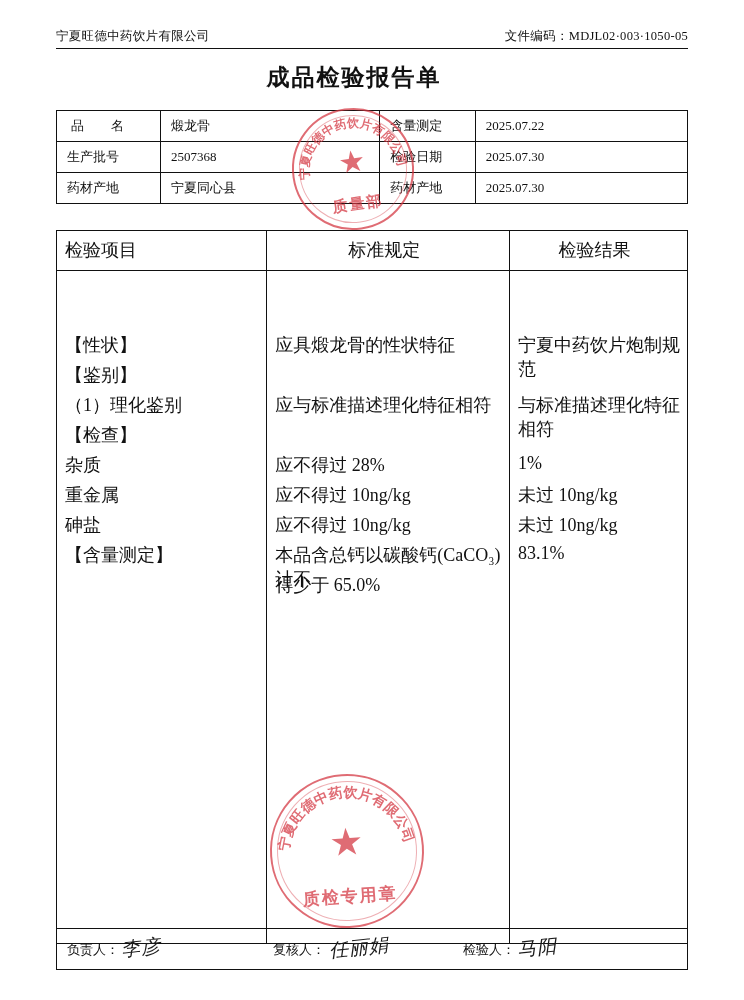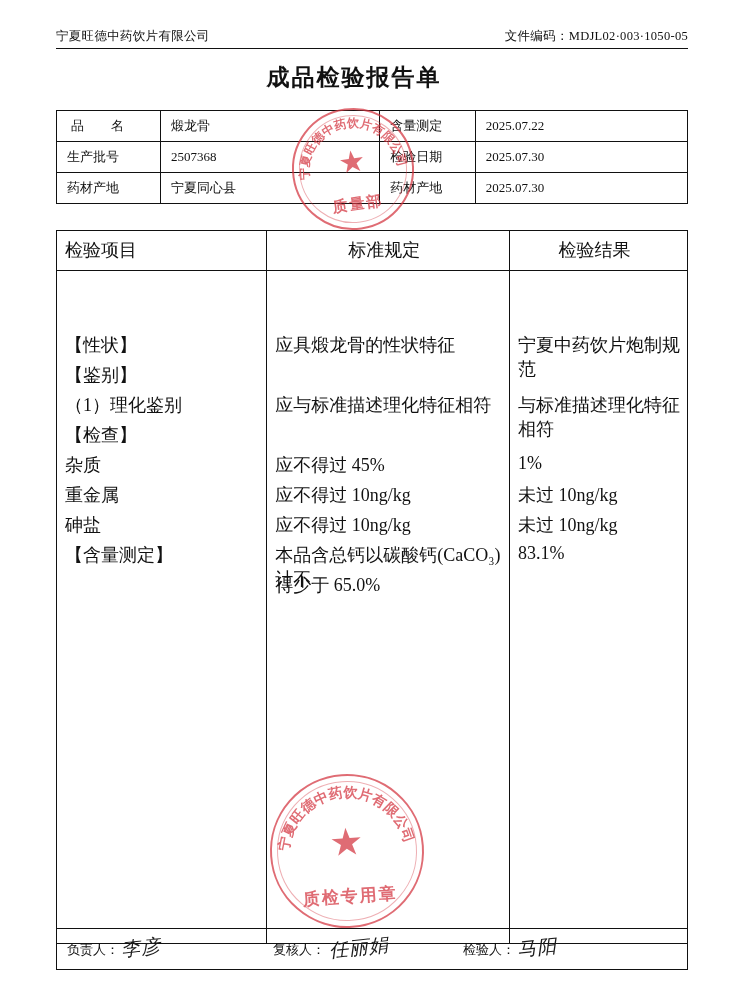--- a/index.html
+++ b/index.html
@@ -294,21 +294,21 @@
           <div class="rowline" style="top:122px;">（1）理化鉴别</div>
           <div class="rowline" style="top:152px;">【检查】</div>
           <div class="rowline" style="top:182px;">杂质</div>
           <div class="rowline" style="top:212px;">重金属</div>
           <div class="rowline" style="top:242px;">砷盐</div>
           <div class="rowline" style="top:272px;">【含量测定】</div>
         </td>
         <td class="body-cell c2">
           <div class="rowline" style="top:62px;">应具煅龙骨的性状特征</div>
           <div class="rowline" style="top:122px;">应与标准描述理化特征相符</div>
-          <div class="rowline" style="top:182px;">应不得过 45%</div>
+          <div class="rowline" style="top:182px;">应不得过 28%</div>
           <div class="rowline" style="top:212px;">应不得过 10ng/kg</div>
           <div class="rowline" style="top:242px;">应不得过 10ng/kg</div>
           <div class="rowline" style="top:272px;">本品含总钙以碳酸钙(CaCO₃) 计不</div>
           <div class="rowline" style="top:302px;">得少于 65.0%</div>
         </td>
         <td class="body-cell c3">
           <div class="rowline" style="top:62px;">宁夏中药饮片炮制规范</div>
           <div class="rowline" style="top:122px;">与标准描述理化特征相符</div>
           <div class="rowline" style="top:182px;">1%</div>
           <div class="rowline" style="top:212px;">未过 10ng/kg</div>

